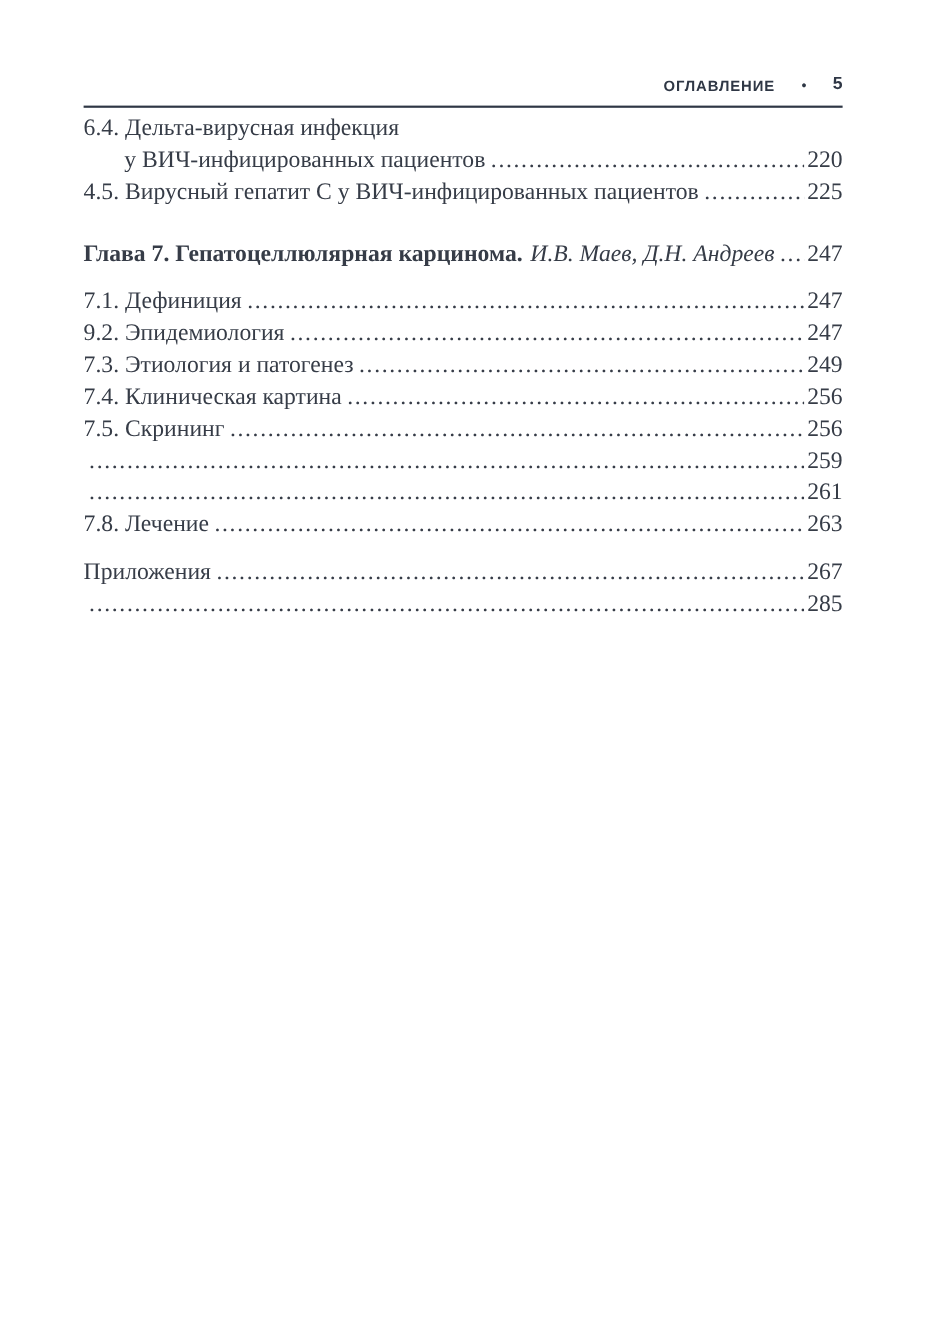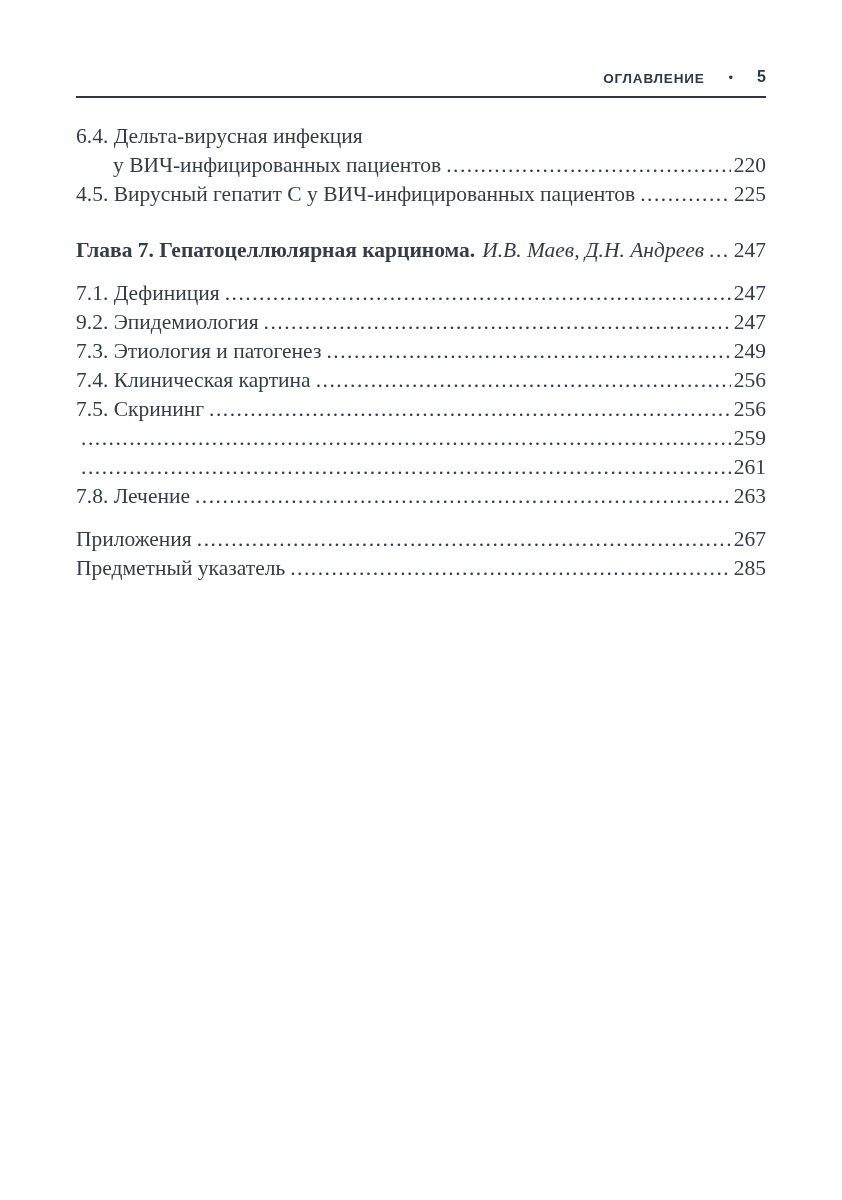--- a/index.html
+++ b/index.html
@@ -45,21 +45,21 @@
     transform: translateY(-2px);
     margin: 0 4px;
   }
   .running-head .head-page {
     font-size: 16px;
     font-weight: 700;
   }
 
   
   .toc {
-    margin-top: 24px;
+    margin-top: 4px;
     font-size: 21.5px;
     line-height: 29px;
   }
   .toc-row {
     display: flex;
     align-items: flex-start;
   }
   .toc-label {
     flex: 0 1 auto;
     white-space: nowrap;
@@ -181,20 +181,19 @@
         <span class="toc-page">263</span>
       </div>
 
       <div class="toc-row backmatter-first">
         <span class="toc-label">Приложения</span>
         <span class="toc-leader"></span>
         <span class="toc-page">267</span>
       </div>
 
       <div class="toc-row">
-        <span class="toc-label">Предметный указатель</span>
         <span class="toc-leader"></span>
         <span class="toc-page">285</span>
       </div>
 
     </div>
   </div>
 </div>
 
 </body></html>

